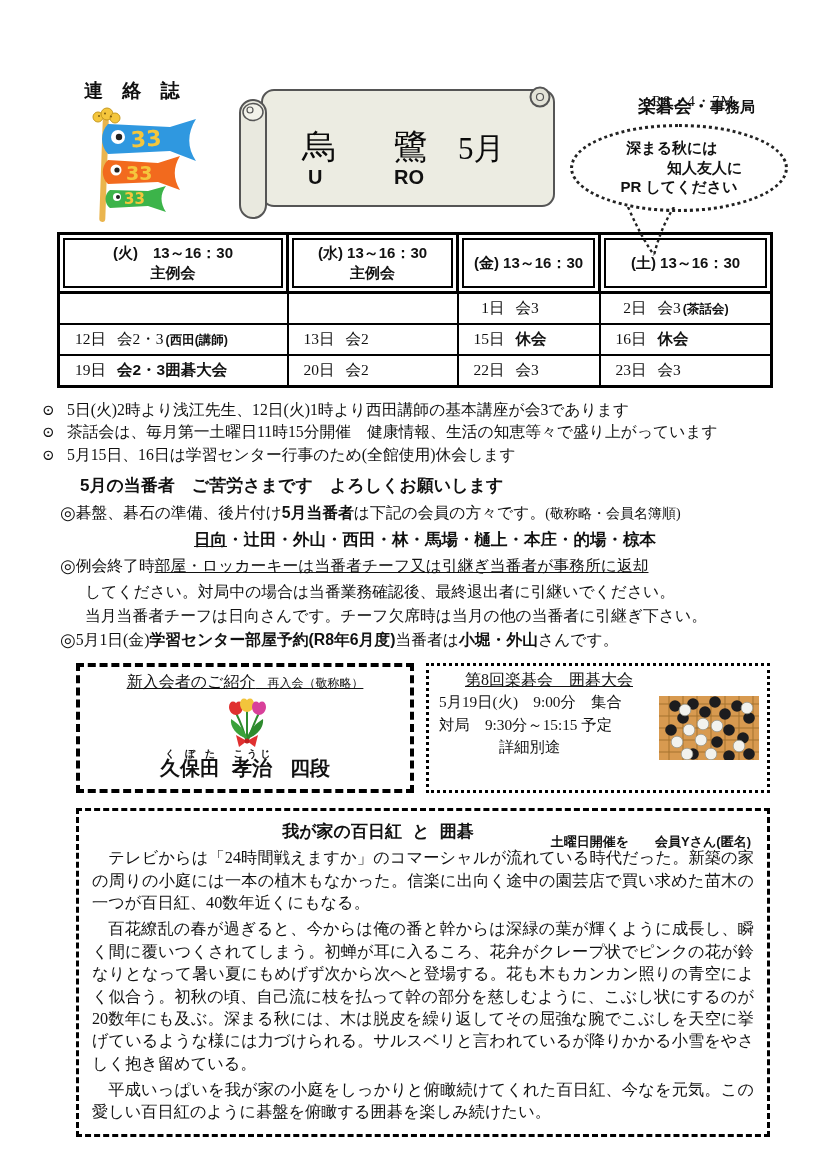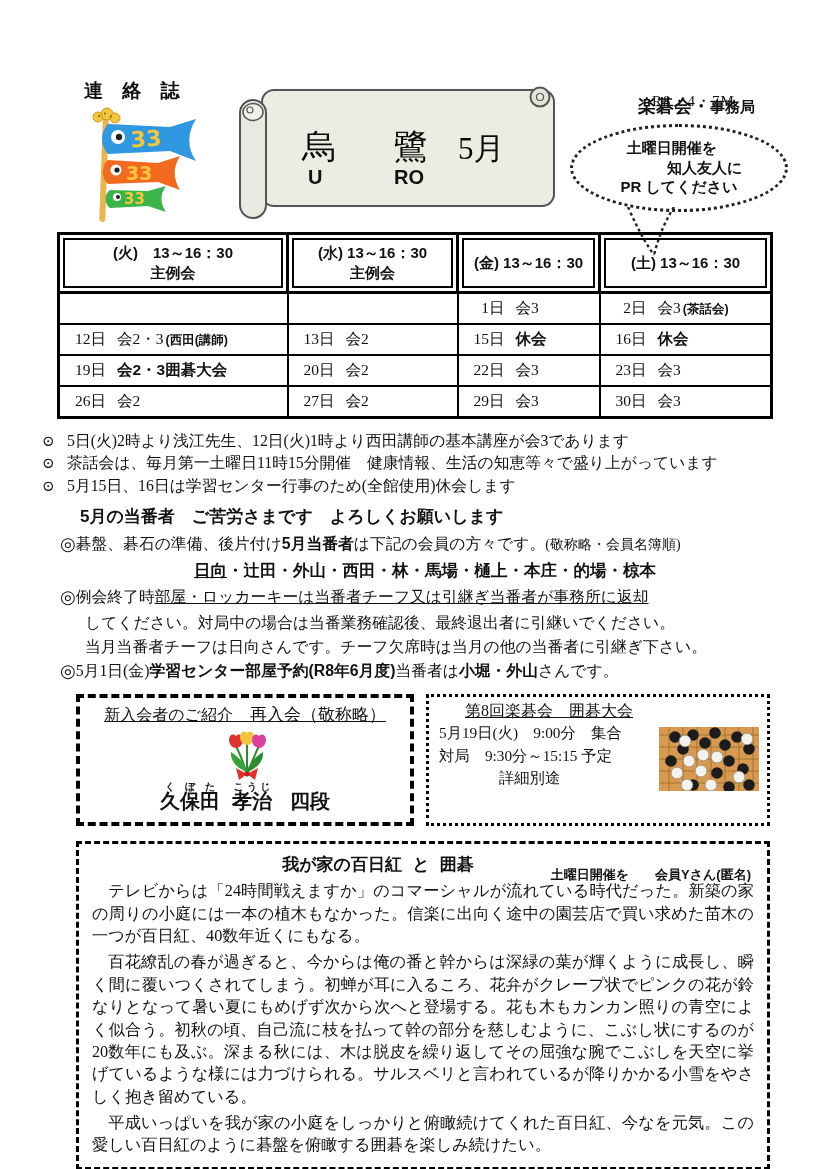--- a/index.html
+++ b/index.html
@@ -62,21 +62,21 @@
   .duty{margin:0 36px 0 60px;font-size:15.8px;line-height:1.5;}
   .db{font-size:18px;font-family:"Liberation Sans","DejaVu Sans",sans-serif;vertical-align:-1px;}
   .duty .small{font-size:14px;}
   .members{text-align:center;font-family:"Liberation Sans","DejaVu Sans",sans-serif;font-weight:bold;font-size:16.5px;margin:0 0 1px 0;}
   .indent{padding-left:25px;}
 
   
   .boxrow{display:flex;margin:9px 56px 0 76px;gap:12px;}
   .newbox{width:338px;box-sizing:border-box;border:4px dashed #000;padding:5px 8px 7px;}
   .btitle{text-align:center;font-size:16px;}
-  .btitle .sub{font-size:17px;}
+  .btitle .sub{font-size:12px;}
   .newrow{display:flex;align-items:center;margin-top:4px;flex-direction:column;}
   .bouquet{width:46px;height:52px;flex:none;margin-left:4px;}
   .nameblock{flex:1;text-align:center;font-family:"Liberation Sans","DejaVu Sans",sans-serif;font-weight:bold;font-size:20px;white-space:nowrap;}
   .nameblock ruby{margin-right:12px;}
   .nameblock rt{font-size:10px;font-weight:bold;}
   .rank{margin-left:6px;}
   .tourbox{flex:1;box-sizing:border-box;border:3px dotted #000;padding:4px 10px 6px;position:relative;}
   .ttitle{font-size:16px;margin-left:26px;}
   .tline{font-size:15.3px;line-height:1.45;padding-right:108px;white-space:nowrap;}
   .tline.c{padding-left:60px;}
@@ -144,21 +144,21 @@
       <span class="ro r1">U</span>
       <span class="ro r2">RO</span>
     </div>
 
     <div class="issue">R8・4・7M</div>
     <div class="org">
       <span class="n1 gothic">楽碁会・</span><span class="n2 gothic">事務局</span>
     </div>
 
     <div class="bubble gothic">
-      <div class="l1">土曜日開催を</div>
+      <div class="l1">深まる秋には</div>
       <div class="l2">知人友人に</div>
       <div class="l3">PR してください</div>
     </div>
     <svg class="bubble-tail" width="64" height="50" viewBox="0 0 64 50" aria-hidden="true">
       <path d="M12,0 C20,18 28,34 38,48" fill="none" stroke="#222" stroke-width="2.4" stroke-dasharray="3,3"></path>
       <path d="M58,0 C48,16 42,32 38,48" fill="none" stroke="#222" stroke-width="2.4" stroke-dasharray="3,3"></path>
     </svg>
   </div>
 
   <table class="sched">
@@ -206,26 +206,20 @@
         <td><span class="day">13日</span><span class="evt">会2</span></td>
         <td><span class="day">15日</span><span class="evt bold">休会</span></td>
         <td><span class="day">16日</span><span class="evt bold">休会</span></td>
       </tr>
       <tr>
         <td><span class="day">19日</span><span class="evt bold">会2・3囲碁大会</span></td>
         <td><span class="day">20日</span><span class="evt">会2</span></td>
         <td><span class="day">22日</span><span class="evt">会3</span></td>
         <td><span class="day">23日</span><span class="evt">会3</span></td>
       </tr>
-      <tr>
-        <td><span class="day">26日</span><span class="evt">会2</span></td>
-        <td><span class="day">27日</span><span class="evt">会2</span></td>
-        <td><span class="day">29日</span><span class="evt">会3</span></td>
-        <td><span class="day">30日</span><span class="evt">会3</span></td>
-      </tr>
     </tbody>
   </table>
 
   <div class="notes">
     <div class="note">
         <span class="nb">⊙</span>
         <span>5日(火)2時より浅江先生、12日(火)1時より西田講師の基本講座が会3であります</span>
       </div>
     <div class="note">
         <span class="nb">⊙</span>

